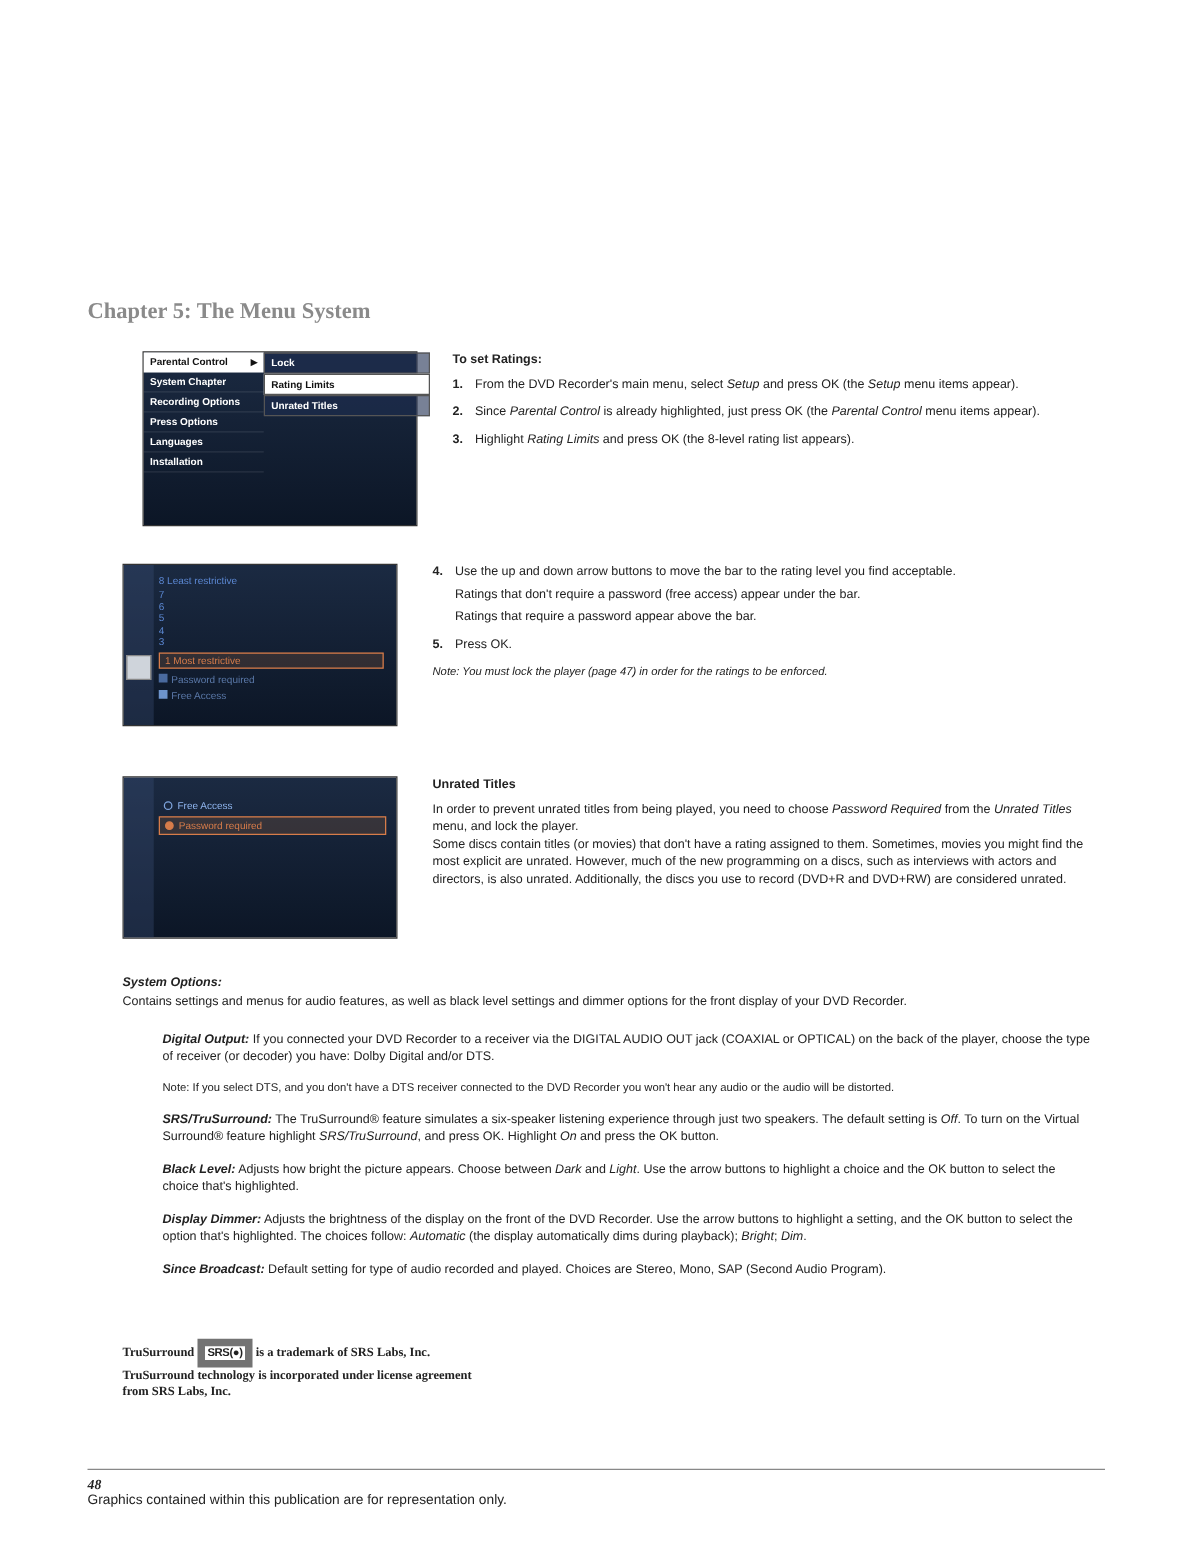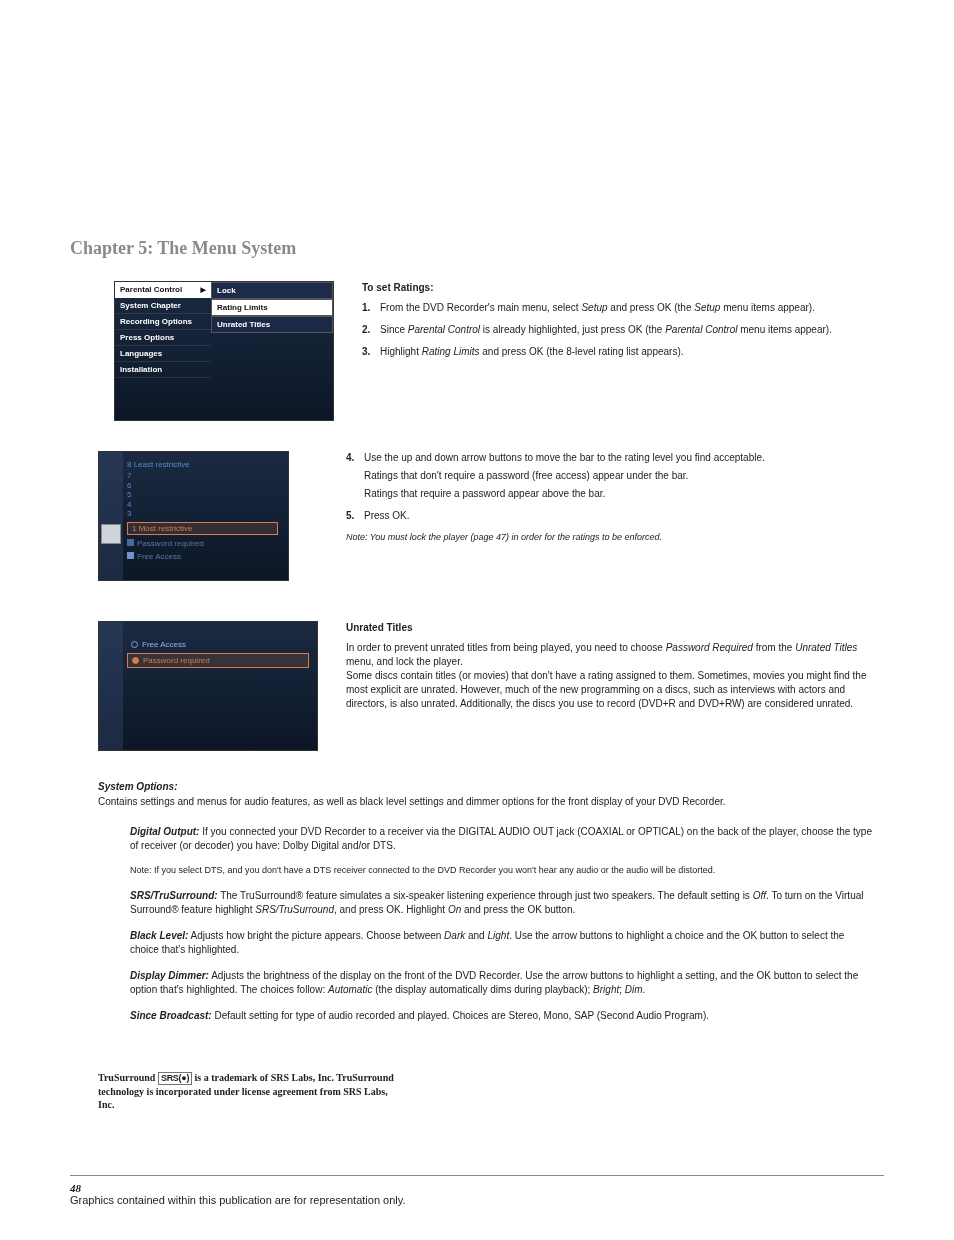--- a/index.html
+++ b/index.html
@@ -52,35 +52,35 @@
   .menu-main .row.sel {
     background: #fff;
     color: #111;
     display: flex;
     justify-content: space-between;
     align-items: center;
   }
   .menu-sub {
     position: absolute;
     left: 96px; top: 0;
-    width: 122px;
+    width: 133px;
   }
   .menu-sub .row {
     padding: 3px 5px;
     border: 1px solid #555;
     font-weight: bold;
     font-size: 8px;
     background: rgba(30,45,80,0.6);
   }
   .menu-sub .row.alt { background: #fff; color:#111; }
   .tri { font-size: 7px; }
 
   
   .rating-box {
-    width: 191px;
+    width: 220px;
     height: 130px;
     border: 1px solid #333;
     background: linear-gradient(180deg, #1b2a42 0%, #0c1626 100%);
     position: relative;
     font-size: 8px;
     color: #9fc3ff;
     padding: 8px 10px 4px 28px;
   }
   .rating-box .sidebar {
     position: absolute;
@@ -185,21 +185,21 @@
     margin-left: 28px;
     margin-top: 48px;
     width: 300px;
     line-height: 1.3;
   }
   .srs-logo {
     display: inline-block;
     font-family: Arial, sans-serif;
     font-weight: bold;
     font-size: 9px;
-    border: 1px solid #737373;
+    border: 6px solid #737373;
     padding: 0 2px;
     vertical-align: middle;
     position: relative;
     letter-spacing: -0.3px;
   }
 
   .footer {
     position: absolute;
     left: 70px;
     right: 70px;

